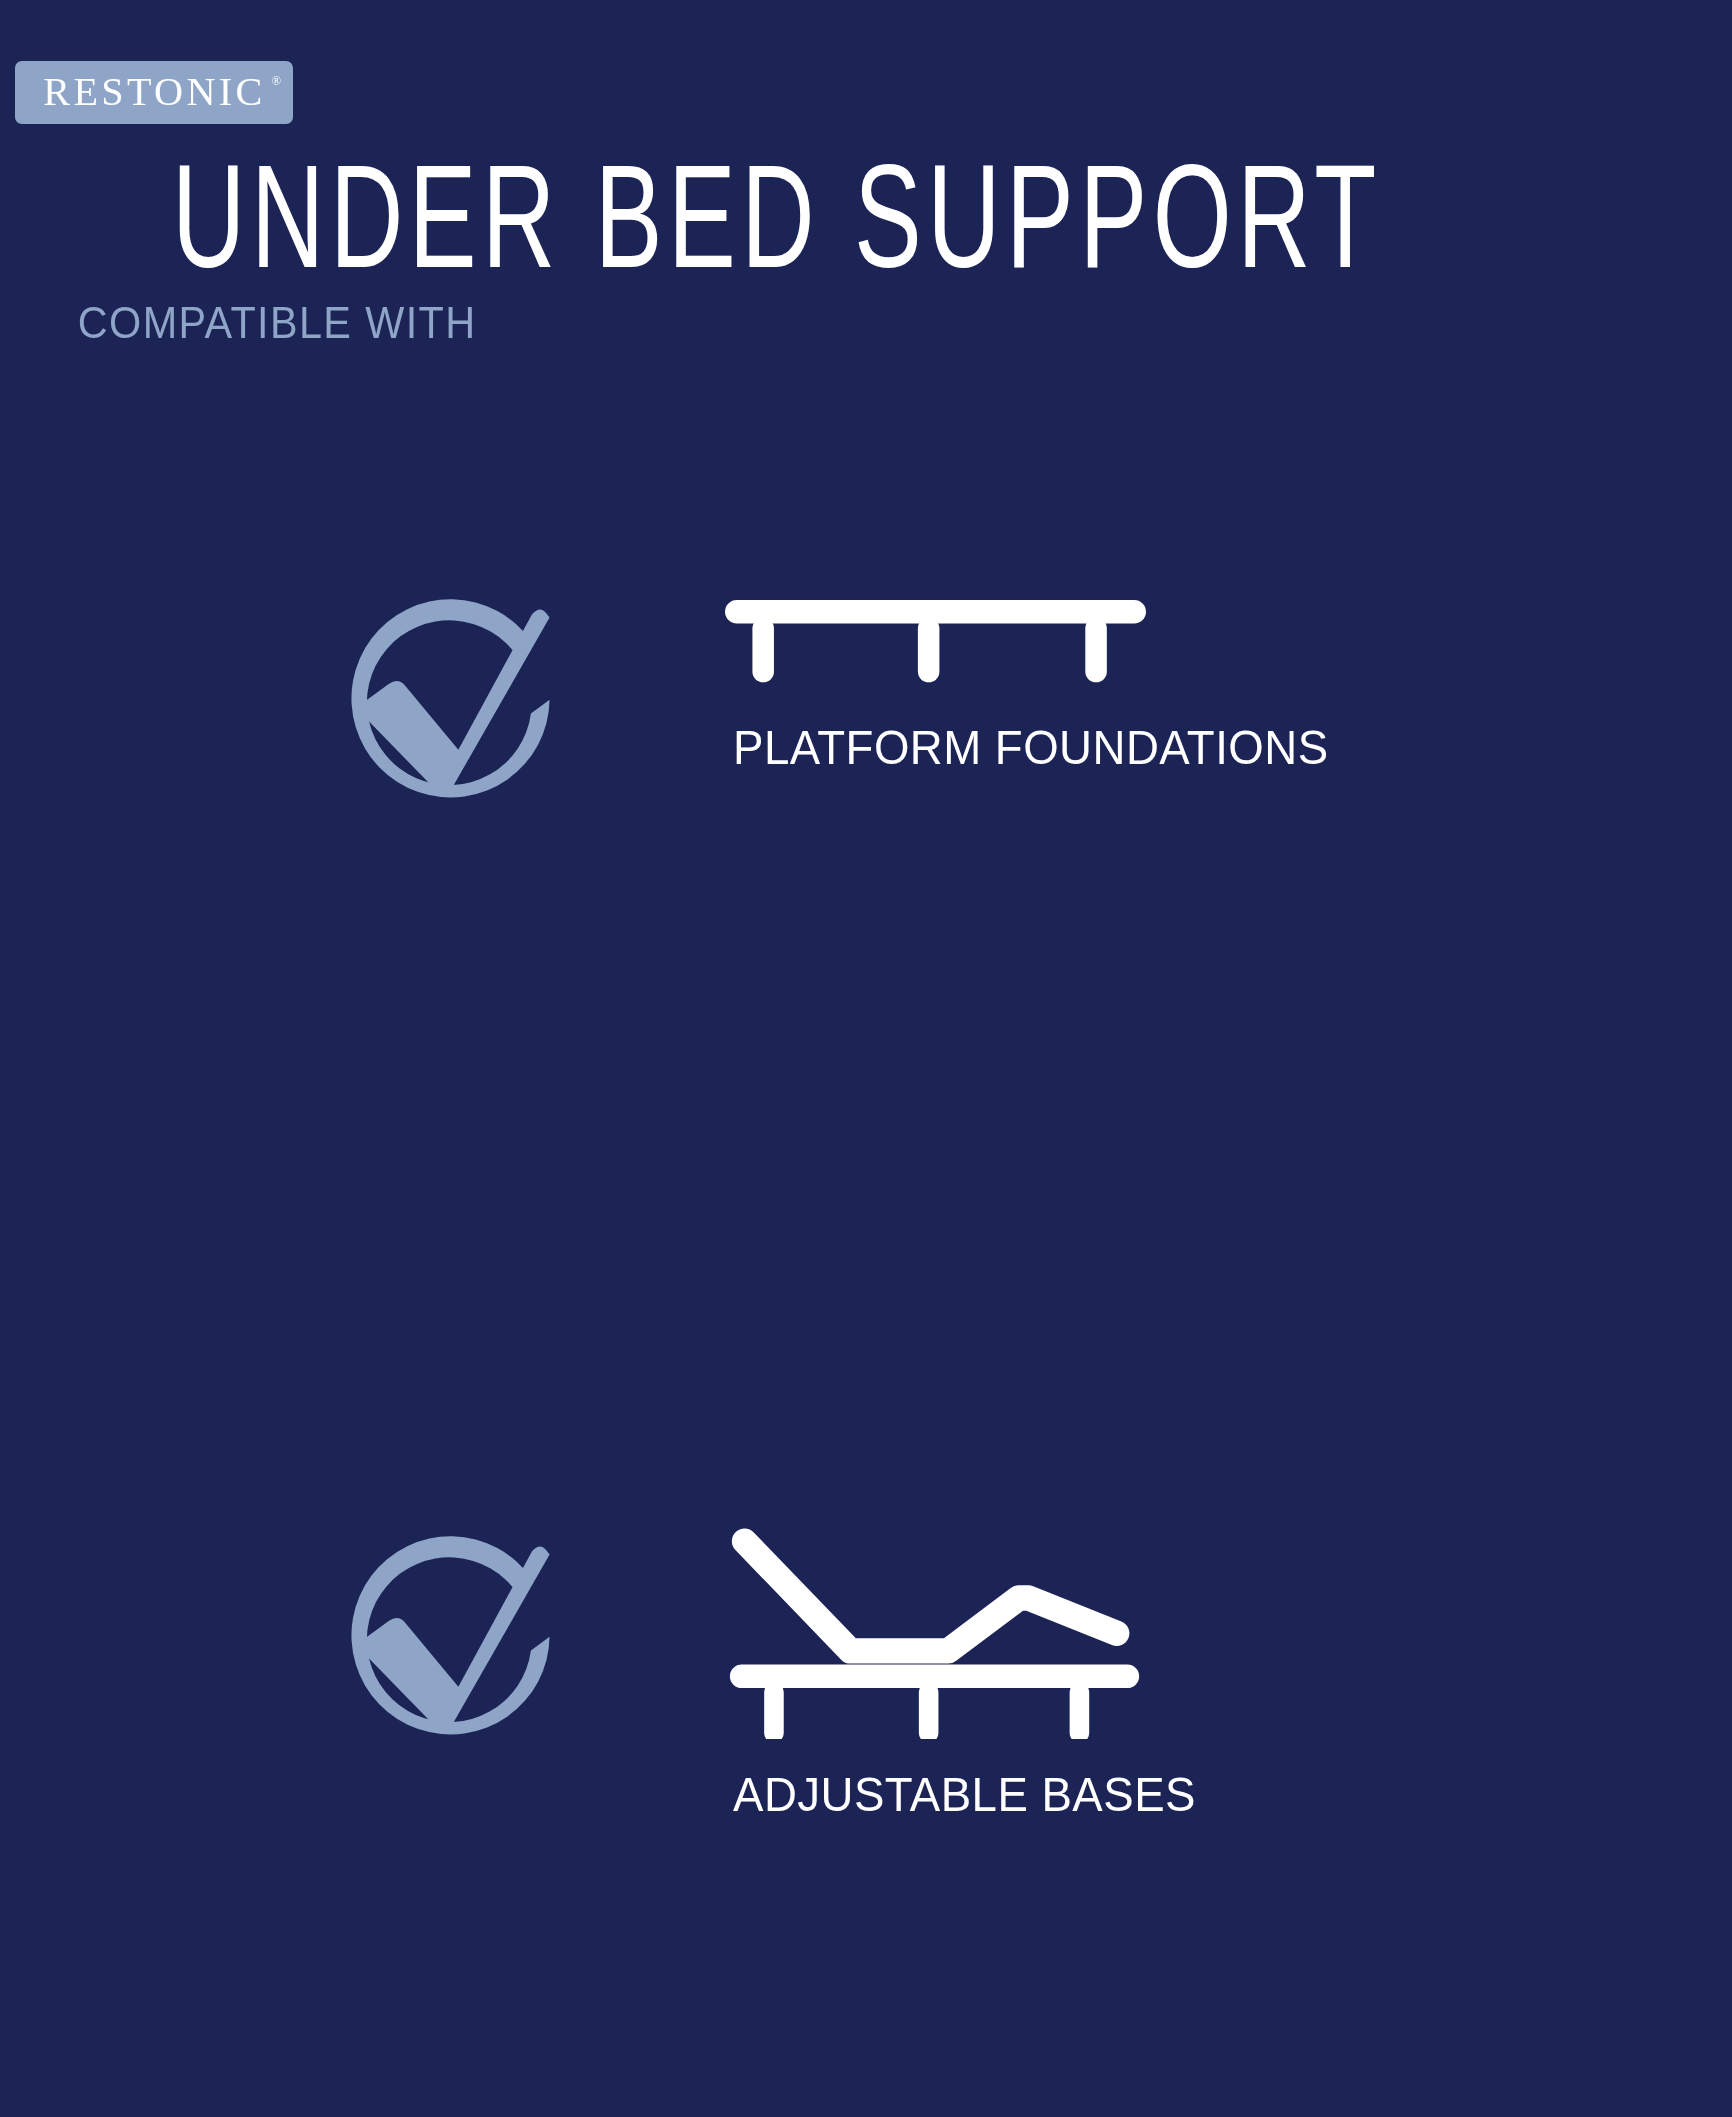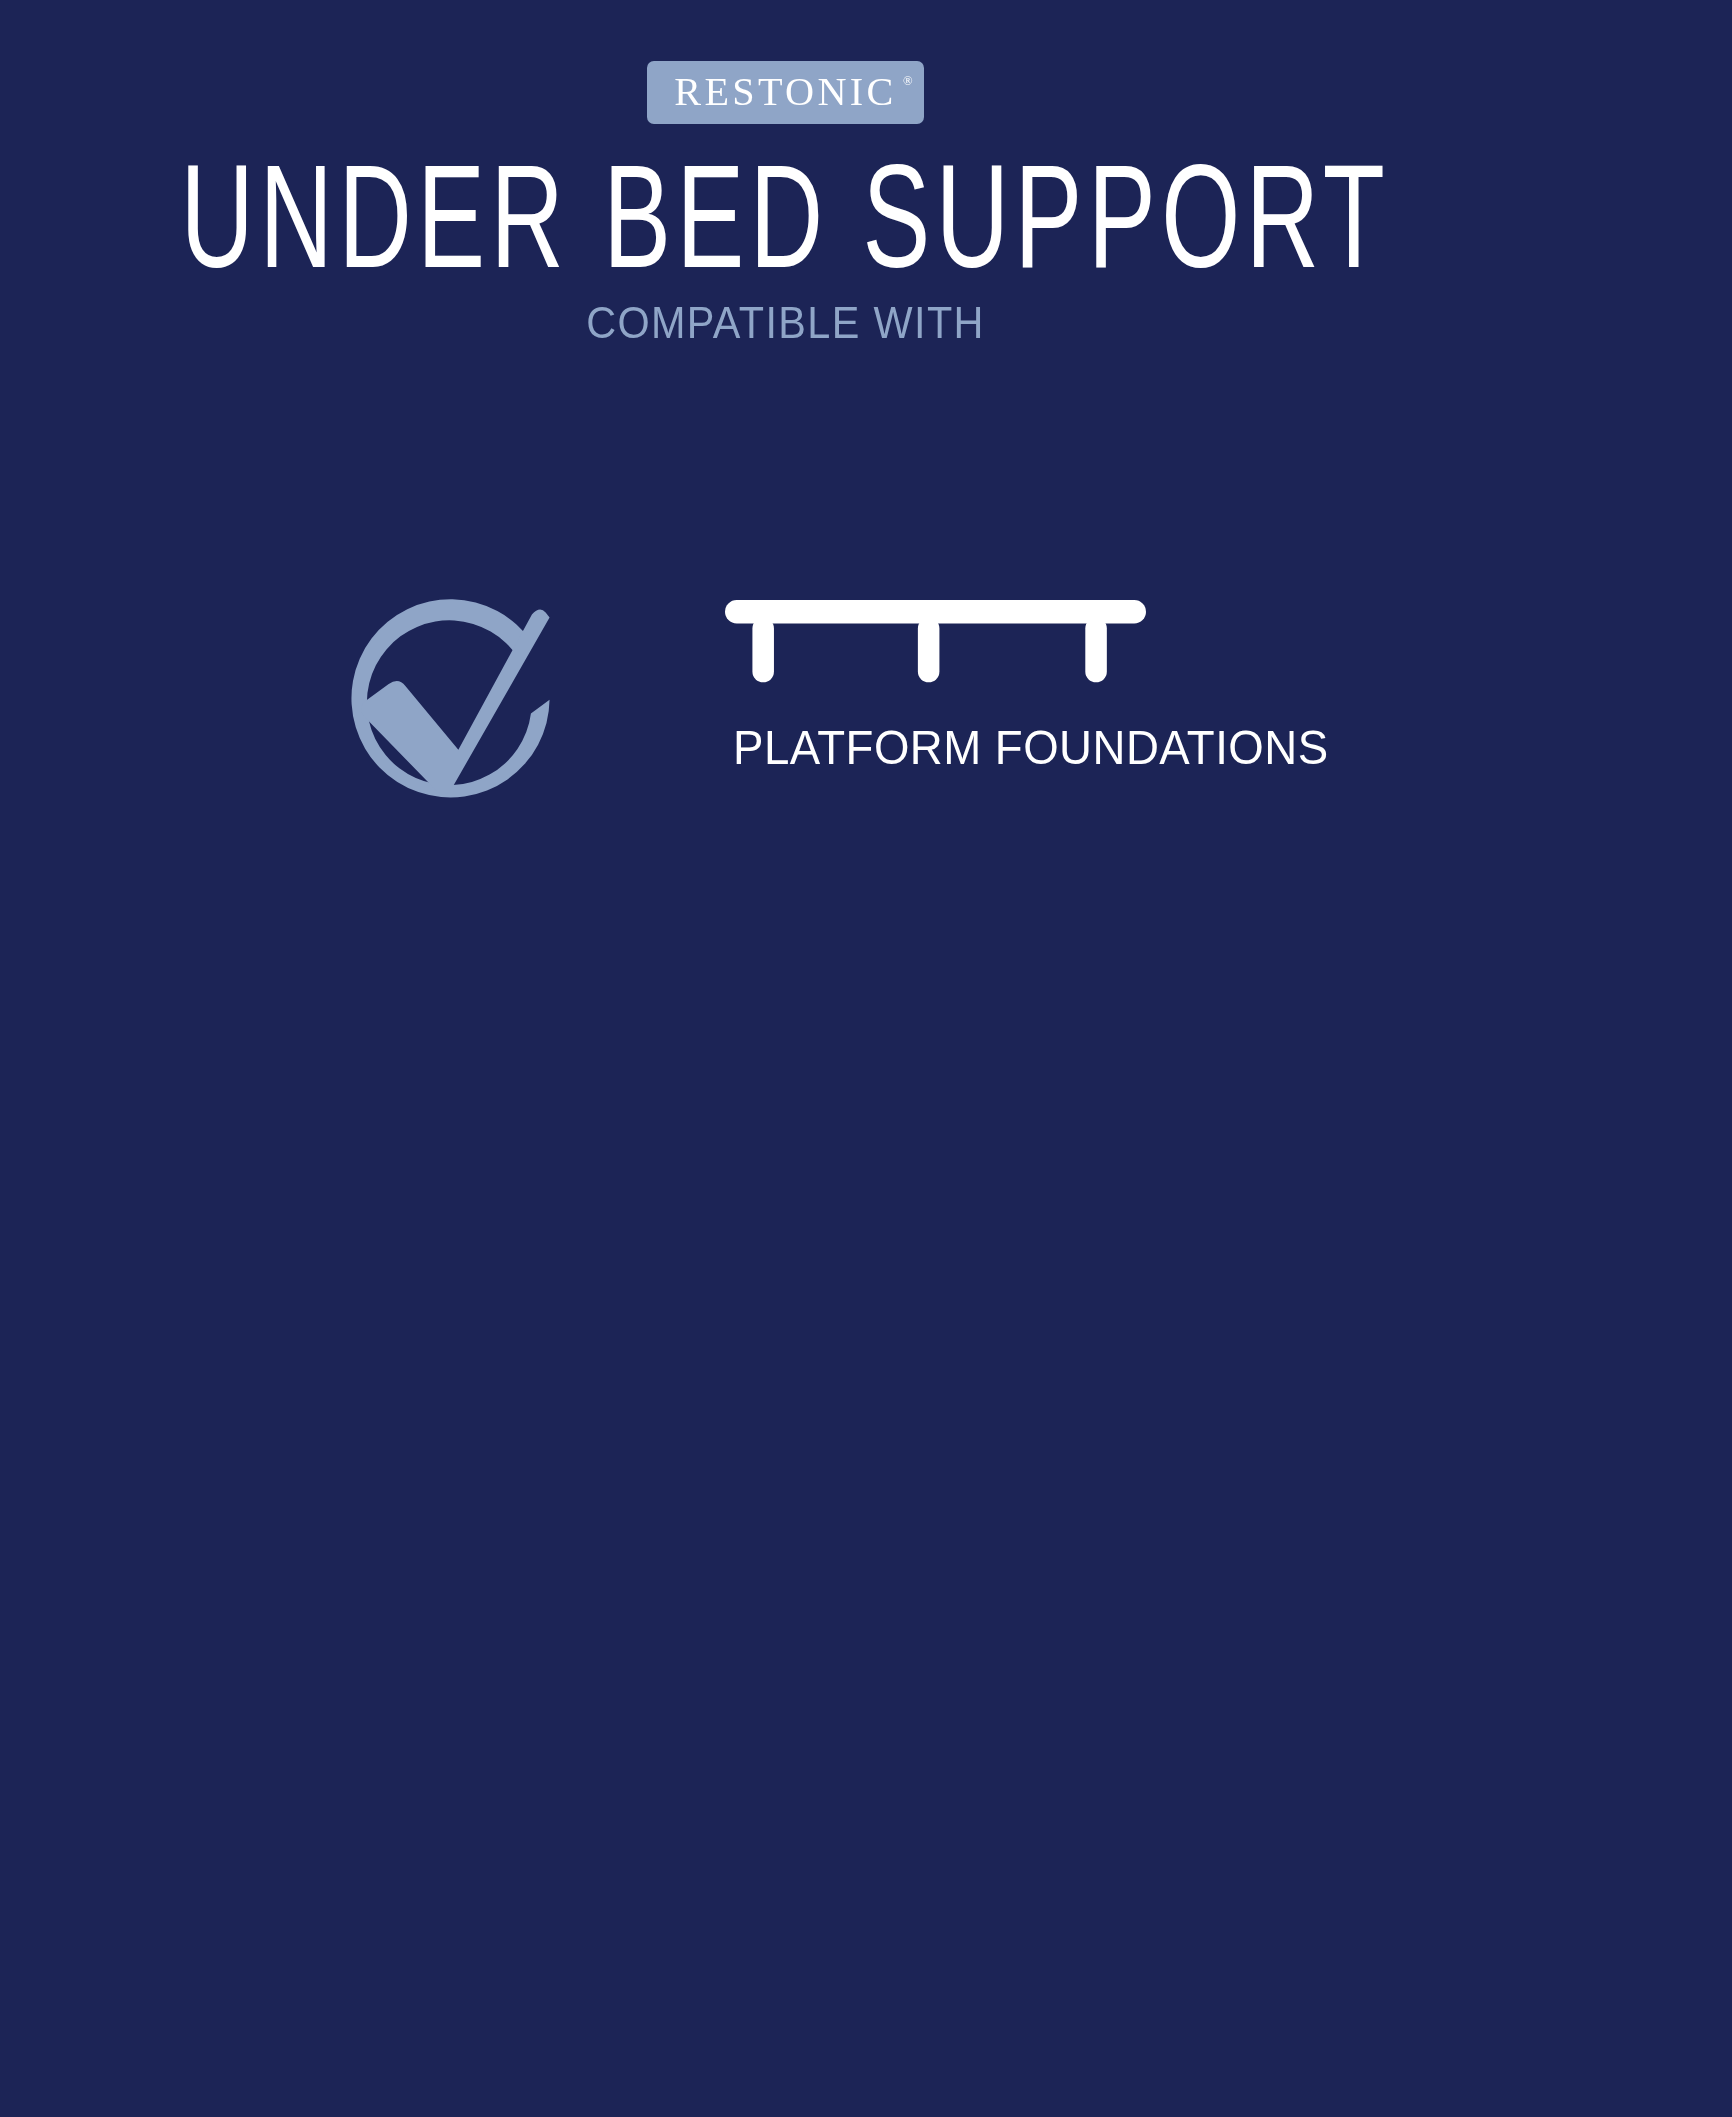--- a/index.html
+++ b/index.html
@@ -13,23 +13,22 @@
     background: #1c2456;
     font-family: "Liberation Sans", sans-serif;
     overflow: hidden;
     position: relative;
   }
 
   
   .header {
     position: absolute;
     top: 0;
-    left: 0;
+    left: 15px;
     width: 1571px;
-    text-align: center;
   }
 
   .logo-badge {
     display: inline-block;
     margin-top: 61px;
     background: #8fa5c7;
     border-radius: 6.9px;
     padding: 9.8px 25.5px 12.7px 25.5px;
     line-height: 1;
     position: relative;
@@ -165,15 +164,38 @@
         <rect x="28" y="18" width="22" height="66" rx="11" fill="#ffffff"></rect>
         <rect x="197" y="18" width="22" height="66" rx="11" fill="#ffffff"></rect>
         <rect x="368" y="18" width="22" height="66" rx="11" fill="#ffffff"></rect>
       </svg>
     </div>
 
     <div class="row-label">PLATFORM FOUNDATIONS</div>
   </div>
 
 
+  <div class="row" id="row-adjustable">
+
+    <div class="check-wrap">
+      <svg viewBox="0 0 260 260" xmlns="http://www.w3.org/2000/svg">
+        <path d="M213 56 A101 101 0 1 0 231 115 L212 129 A84 84 0 1 1 199 72 Z" fill="#8fa5c7"></path>
+        <path d="M41 131 q-6 -9 4 -16 l22 -16 q10 -7 17 2 l54 65 L213 28 q8 -9 14 -2 l4 5 L131 206 q-8 11 -17 0 Z" fill="#8fa5c7"></path>
+      </svg>
+    </div>
+
+    <div class="art-wrap">
+      <svg width="421" height="235" viewBox="0 0 430 240" xmlns="http://www.w3.org/2000/svg">
+
+        <polyline points="20,38 128,150 228,150 300,96 310,96 400,132" fill="none" stroke="#ffffff" stroke-width="26" stroke-linejoin="round" stroke-linecap="round"></polyline>
+
+        <rect x="5" y="164" width="418" height="24" rx="12" fill="#ffffff"></rect>
+        <rect x="40" y="182" width="20" height="62" rx="10" fill="#ffffff"></rect>
+        <rect x="198" y="182" width="20" height="62" rx="10" fill="#ffffff"></rect>
+        <rect x="352" y="182" width="20" height="62" rx="10" fill="#ffffff"></rect>
+      </svg>
+    </div>
+
+    <div class="row-label">ADJUSTABLE BASES</div>
+  </div>
 
 </div>
 
 
 </body></html>

